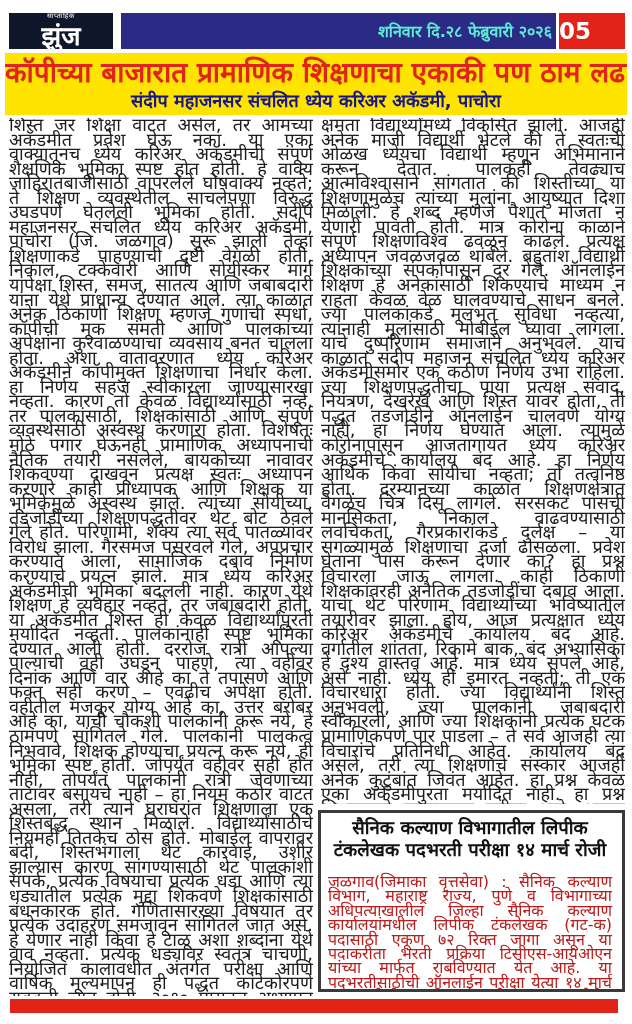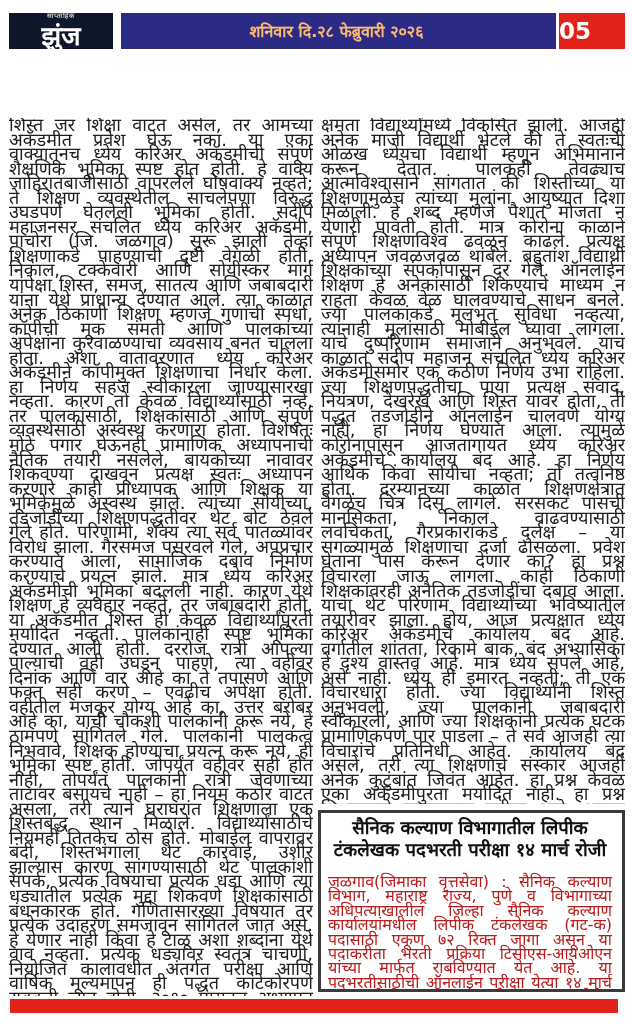--- a/index.html
+++ b/index.html
@@ -9,22 +9,22 @@
   }
   
   .masthead{position:absolute;top:13px;left:9px;right:7px;height:36px;display:flex;align-items:stretch;}
   .logo-box{
     width:104px;background:#0f172a;color:#fff;display:flex;flex-direction:column;
     align-items:center;justify-content:space-between;line-height:1;flex:none;
   }
   .logo-tagline{font-size:7px;letter-spacing:.5px;margin-bottom:1px;}
   .logo-title{font-size:26px;font-weight:bold;}
   .date-bar{
-    flex:1;margin-left:8px;background:#2b2b86;color:#fdba74;display:flex;align-items:center;
-    justify-content:center;padding-right:4px;font-size:16px;font-weight:bold;
+    flex:1;margin-left:8px;background:#2b2b86;color:#5eead4;display:flex;align-items:center;
+    justify-content:flex-end;padding-right:4px;font-size:16px;font-weight:bold;
   }
   .pagenum-box{
     width:66px;margin-left:3px;background:#e2231a;color:#fff;display:flex;align-items:center;
     justify-content:flex-start;font-size:23px;font-weight:bold;flex:none;
   }
   
   .banner{
     position:absolute;top:53px;left:5px;right:5px;height:62px;background:#ffe400;
     text-align:center;overflow:hidden;
   }
@@ -60,20 +60,24 @@
       <span class="logo-title">झुंज</span>
     </div>
     <div class="date-bar">
       <span>शनिवार दि.२८ फेब्रुवारी २०२६</span>
     </div>
     <div class="pagenum-box">
       <span>05</span>
     </div>
   </div>
 
+  <div class="banner">
+    <div class="headline">कॉपीच्या बाजारात प्रामाणिक शिक्षणाचा एकाकी पण ठाम लढा</div>
+    <div class="subheadline">संदीप महाजनसर संचलित ध्येय करिअर अकॅडमी, पाचोरा</div>
+  </div>
 
   <div class="col-left bodytext">शिस्त जर शिक्षा वाटत असेल, तर आमच्या अकॅडमीत प्रवेश घेऊ नका. या एका वाक्यातूनच ध्येय करिअर अकॅडमीची संपूर्ण शैक्षणिक भूमिका स्पष्ट होत होती. हे वाक्य जाहिरातबाजीसाठी वापरलेले घोषवाक्य नव्हते; ते शिक्षण व्यवस्थेतील साचलेपणा विरुद्ध उघडपणे घेतलेली भूमिका होती. संदीप महाजनसर संचलित ध्येय करिअर अकॅडमी, पाचोरा (जि. जळगाव) सुरू झाली तेव्हा शिक्षणाकडे पाहण्याची दृष्टी वेगळी होती. निकाल, टक्केवारी आणि सोयीस्कर मार्ग यांपेक्षा शिस्त, समज, सातत्य आणि जबाबदारी यांना येथे प्राधान्य देण्यात आले. त्या काळात अनेक ठिकाणी शिक्षण म्हणजे गुणांची स्पर्धा, कॉपीची मूक संमती आणि पालकांच्या अपेक्षांना कुरवाळण्याचा व्यवसाय बनत चालला होता. अशा वातावरणात ध्येय करिअर अकॅडमीने कॉपीमुक्त शिक्षणाचा निर्धार केला. हा निर्णय सहज स्वीकारला जाण्यासारखा नव्हता. कारण तो केवळ विद्यार्थ्यांसाठी नव्हे, तर पालकांसाठी, शिक्षकांसाठी आणि संपूर्ण व्यवस्थेसाठी अस्वस्थ करणारा होता. विशेषतः मोठे पगार घेऊनही प्रामाणिक अध्यापनाची नैतिक तयारी नसलेले, बायकोच्या नावावर शिकवण्या दाखवून प्रत्यक्ष स्वतः अध्यापन करणारे काही प्राध्यापक आणि शिक्षक या भूमिकेमुळे अस्वस्थ झाले. त्यांच्या सोयीच्या, तडजोडीच्या शिक्षणपद्धतीवर थेट बोट ठेवले गेले होते. परिणामी, शक्य त्या सर्व पातळ्यांवर विरोध झाला. गैरसमज पसरवले गेले, अपप्रचार करण्यात आला, सामाजिक दबाव निर्माण करण्याचे प्रयत्न झाले. मात्र ध्येय करिअर अकॅडमीची भूमिका बदलली नाही. कारण येथे शिक्षण हे व्यवहार नव्हते, तर जबाबदारी होती. या अकॅडमीत शिस्त ही केवळ विद्यार्थ्यांपुरती मर्यादित नव्हती. पालकांनाही स्पष्ट भूमिका देण्यात आली होती. दररोज रात्री आपल्या पाल्याची वही उघडून पाहणे, त्या वहीवर दिनांक आणि वार आहे का ते तपासणे आणि फक्त सही करणे – एवढीच अपेक्षा होती. वहीतील मजकूर योग्य आहे का, उत्तर बरोबर आहे का, याची चौकशी पालकांनी करू नये, हे ठामपणे सांगितले गेले. पालकांनी पालकत्व निभवावे, शिक्षक होण्याचा प्रयत्न करू नये, ही भूमिका स्पष्ट होती. जोपर्यंत वहीवर सही होत नाही, तोपर्यंत पालकांनी रात्री जेवणाच्या ताटावर बसायचे नाही – हा नियम कठोर वाटत असला, तरी त्याने घराघरांत शिक्षणाला एक शिस्तबद्ध स्थान मिळाले. विद्यार्थ्यांसाठीचे नियमही तितकेच ठोस होते. मोबाईल वापरावर बंदी, शिस्तभंगाला थेट कारवाई, उशीर झाल्यास कारण सांगण्यासाठी थेट पालकांशी संपर्क, प्रत्येक विषयाचा प्रत्येक धडा आणि त्या धड्यातील प्रत्येक मुद्दा शिकवणे शिक्षकांसाठी बंधनकारक होते. गणितासारख्या विषयात तर प्रत्येक उदाहरण समजावून सांगितले जात असे. हे येणार नाही किंवा हे टाळू अशा शब्दांना येथे वाव नव्हता. प्रत्येक धड्यावर स्वतंत्र चाचणी, नियोजित कालावधीत अंतर्गत परीक्षा आणि वार्षिक मूल्यमापन ही पद्धत काटेकोरपणे राबवली जात होती. २०१० पासूनच अध्यापन व स्पेशली परीक्षा सीसीटीव्ही कॅमेऱ्यांच्या देखरेखीखाली घेतल्या जात. परीक्षेदरम्यान गैरप्रकाराची शक्यता शून्यावर आणण्याचा प्रयत्न केला गेला होता. कॉपी करणे तर दूरच, साधे बोलणेही सहन केले जात नसे. अशा वेळी त्वरित कारवाई होत असे. यामुळे परीक्षेचा अर्थ मुलांच्या मनात भीती नव्हे, तर जबाबदारी म्हणून रुजत गेला. या पद्धतीमुळे विद्यार्थ्यांना वेगळा घरगुती अभ्यास करावा लागेल अशी परिस्थिती निर्माण होत नसे. कारण वर्गात शिकवलेले व्यवस्थित नोंदवणे बंधनकारक होते आणि रात्री वही तपासली जाणार, याची जाणीव असल्याने वर्गात लक्ष देणे अपरिहार्य ठरत असे. परिणामी समज वाढत गेली. हुशार आणि मेहनती विद्यार्थ्यांसाठी विनामूल्य रात्रीची अभ्यासिका ही मोठी संधी ठरली. या सर्व प्रक्रियेचे परिणाम हळूहळू दिसू लागले. केवळ गुणच नव्हे, तर आत्मविश्वास, शिस्त आणि विचार करण्याची</div>
 
   <div class="col-right bodytext">क्षमता विद्यार्थ्यांमध्ये विकसित झाली. आजही अनेक माजी विद्यार्थी भेटले की ते स्वतःची ओळख ध्येयचा विद्यार्थी म्हणून अभिमानाने करून देतात. पालकही तेवढ्याच आत्मविश्वासाने सांगतात की शिस्तीच्या या शिक्षणामुळेच त्यांच्या मुलांना आयुष्यात दिशा मिळाली. हे शब्द म्हणजे पैशात मोजता न येणारी पावती होती. मात्र कोरोना काळाने संपूर्ण शिक्षणविश्व ढवळून काढले. प्रत्यक्ष अध्यापन जवळजवळ थांबले. बहुतांश विद्यार्थी शिक्षकांच्या संपर्कापासून दूर गेले. ऑनलाईन शिक्षण हे अनेकांसाठी शिकण्याचे माध्यम न राहता केवळ वेळ घालवण्याचे साधन बनले. ज्या पालकांकडे मूलभूत सुविधा नव्हत्या, त्यांनाही मुलांसाठी मोबाईल घ्यावा लागला. याचे दुष्परिणाम समाजाने अनुभवले. याच काळात संदीप महाजन संचलित ध्येय करिअर अकॅडमीसमोर एक कठीण निर्णय उभा राहिला. ज्या शिक्षणपद्धतीचा पाया प्रत्यक्ष संवाद, नियंत्रण, देखरेख आणि शिस्त यावर होता, ती पद्धत तडजोडीने ऑनलाईन चालवणे योग्य नाही, हा निर्णय घेण्यात आला. त्यामुळे कोरोनापासून आजतागायत ध्येय करिअर अकॅडमीचे कार्यालय बंद आहे. हा निर्णय आर्थिक किंवा सोयीचा नव्हता; तो तत्वनिष्ठ होता. दरम्यानच्या काळात शिक्षणक्षेत्रात वेगळेच चित्र दिसू लागले. सरसकट पासची मानसिकता, निकाल वाढवण्यासाठी लवचिकता, गैरप्रकारांकडे दुर्लक्ष – या सगळ्यामुळे शिक्षणाचा दर्जा ढासळला. प्रवेश घेताना पास करून देणार का? हा प्रश्न विचारला जाऊ लागला. काही ठिकाणी शिक्षकांवरही अनैतिक तडजोडींचा दबाव आला. याचा थेट परिणाम विद्यार्थ्यांच्या भविष्यातील तयारीवर झाला. होय, आज प्रत्यक्षात ध्येय करिअर अकॅडमीचे कार्यालय बंद आहे. वर्गातील शांतता, रिकामे बाक, बंद अभ्यासिका हे दृश्य वास्तव आहे. मात्र ध्येय संपले आहे, असे नाही. ध्येय ही इमारत नव्हती; ती एक विचारधारा होती. ज्या विद्यार्थ्यांनी शिस्त अनुभवली, ज्या पालकांनी जबाबदारी स्वीकारली, आणि ज्या शिक्षकांनी प्रत्येक घटक प्रामाणिकपणे पार पाडला – ते सर्व आजही त्या विचारांचे प्रतिनिधी आहेत. कार्यालय बंद असले, तरी त्या शिक्षणाचे संस्कार आजही अनेक कुटुंबांत जिवंत आहेत. हा प्रश्न केवळ एका अकॅडमीपुरता मर्यादित नाही. हा प्रश्न शिक्षणाकडे पाहण्याच्या दृष्टीचा आहे. आपण निकालाला प्राधान्य देतो की गुणवत्तेला? सोयीला महत्त्व देतो की शिस्तीला? ध्येय करिअर अकॅडमीने या प्रश्नांची उत्तरे आपल्या कृतीतून दिली होती. त्यामुळे ती अस्वस्थ करणारी ठरली. कदाचित उद्या परिस्थिती बदलेल. कदाचित पुन्हा एकदा ध्येय करिअर अकॅडमी सारखे शिस्तीचे इतर दालनांची दरवाजे उघडतील. तेव्हा कदाचित ही अकॅडमी एक प्रेरणा आठवण म्हणून उरेल. पण तिचा विचार, तिची भूमिका आणि तिचा आदर्श संपणार नाही. कारण ध्येय ही संस्था नव्हती; तो एक संस्कार होता. कार्यालय बंद असणे हे वास्तव आहे. पण ध्येय जिवंत असणे ही आशा आहे. आणि जिथे आशा जिवंत असते, तिथे शिक्षण अजून संपलेले नसते.</div>
 
   <div class="notice-box">
     <div class="notice-title">
       <div>सैनिक कल्याण विभागातील लिपीक</div>
       <div>टंकलेखक पदभरती परीक्षा १४ मार्च रोजी</div>
     </div>

